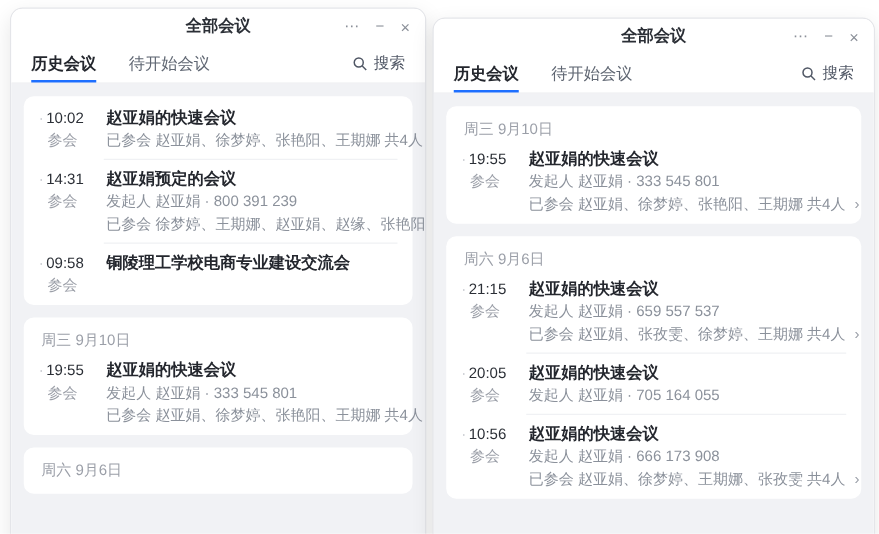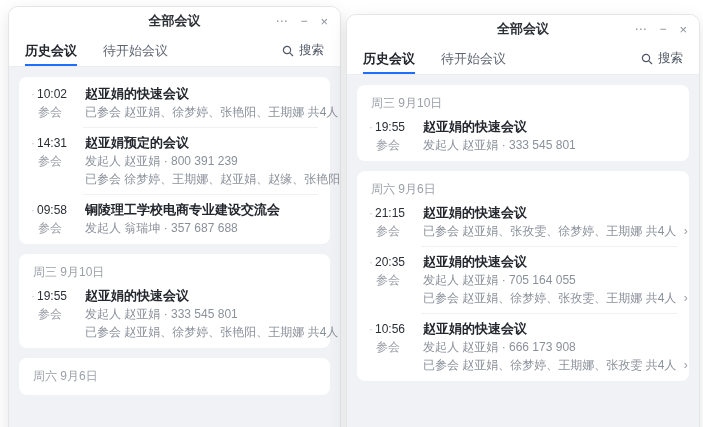--- a/index.html
+++ b/index.html
@@ -107,21 +107,20 @@
 <div class="mdivider"></div>
   <div class="meeting">
     <div class="mleft">
       <div class="mtime">
         <span class="dot">·</span><span class="t">09:58</span>
       </div>
       <div class="mstatus">参会</div>
     </div>
     <div class="mbody">
       <div class="mtitle">铜陵理工学校电商专业建设交流会</div>
-      <div class="mmeta">发起人 翁瑞坤 · 357 687 688</div>
 
     </div>
   </div>
 </div>
   </div>
 
   <div class="card">
     <div class="date">周三 9月10日</div>
     <div class="items">
   <div class="meeting">
@@ -176,56 +175,57 @@
   <div class="meeting">
     <div class="mleft">
       <div class="mtime">
         <span class="dot">·</span><span class="t">19:55</span>
       </div>
       <div class="mstatus">参会</div>
     </div>
     <div class="mbody">
       <div class="mtitle">赵亚娟的快速会议</div>
       <div class="mmeta">发起人 赵亚娟 · 333 545 801</div>
+      <div class="mparts">
+        <span class="ptext">已参会 赵亚娟、徐梦婷、张艳阳、王期娜 共4人</span><span class="chev"> ›</span>
+      </div>
     </div>
   </div>
 </div>
   </div>
 
   <div class="card">
     <div class="date">周六 9月6日</div>
     <div class="items">
   <div class="meeting">
     <div class="mleft">
       <div class="mtime">
         <span class="dot">·</span><span class="t">21:15</span>
       </div>
       <div class="mstatus">参会</div>
     </div>
     <div class="mbody">
       <div class="mtitle">赵亚娟的快速会议</div>
+      <div class="mmeta">发起人 赵亚娟 · 659 557 537</div>
       <div class="mparts">
         <span class="ptext">已参会 赵亚娟、张孜雯、徐梦婷、王期娜 共4人</span><span class="chev"> ›</span>
       </div>
     </div>
   </div>
 <div class="mdivider"></div>
   <div class="meeting">
     <div class="mleft">
       <div class="mtime">
-        <span class="dot">·</span><span class="t">20:35</span>
+        <span class="dot">·</span><span class="t">20:05</span>
       </div>
       <div class="mstatus">参会</div>
     </div>
     <div class="mbody">
       <div class="mtitle">赵亚娟的快速会议</div>
       <div class="mmeta">发起人 赵亚娟 · 705 164 055</div>
-      <div class="mparts">
-        <span class="ptext">已参会 赵亚娟、徐梦婷、张孜雯、王期娜 共4人</span><span class="chev"> ›</span>
-      </div>
     </div>
   </div>
 <div class="mdivider"></div>
   <div class="meeting">
     <div class="mleft">
       <div class="mtime">
         <span class="dot">·</span><span class="t">10:56</span>
       </div>
       <div class="mstatus">参会</div>
     </div>

